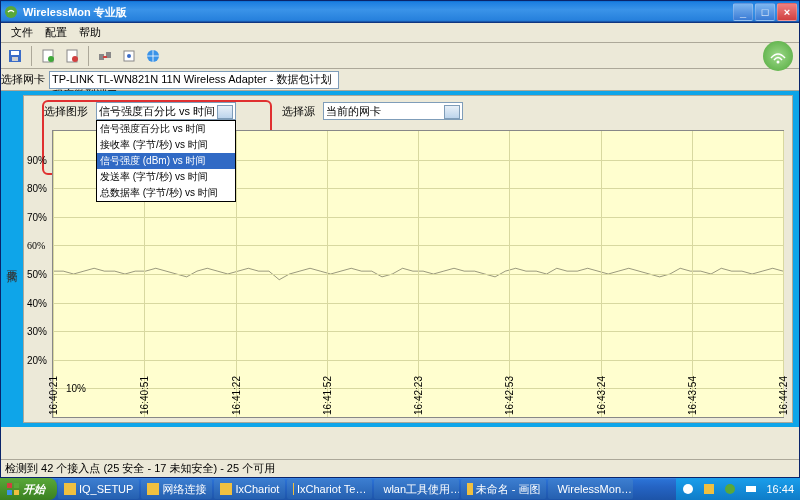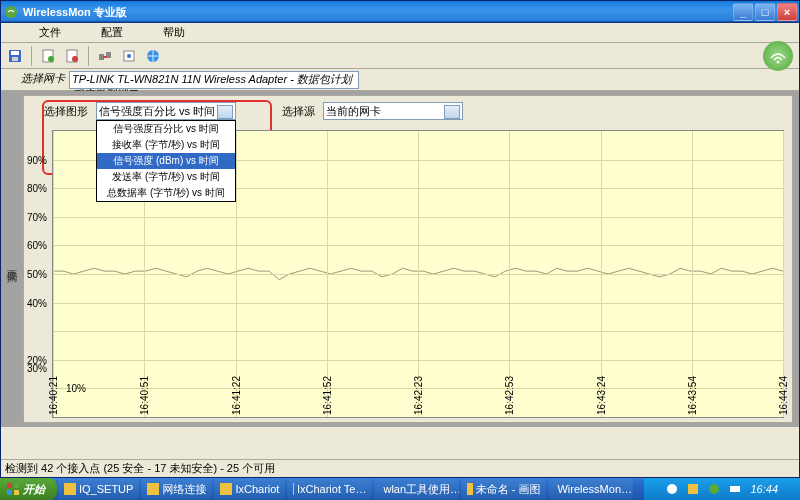--- a/index.html
+++ b/index.html
@@ -9,31 +9,31 @@
 
 .titlebar { height: 22px; background: linear-gradient(to bottom, #0a6cce 0%, #1c7ee0 5%, #3a93e8 40%, #2680dc 88%, #0a246a 100%); display: flex; align-items: center; padding: 0 2px; color: #fff; }
 .titlebar-icon { width: 16px; height: 16px; margin-right: 4px; display: flex; align-items: center; justify-content: center; }
 .titlebar-title { flex: 1; font-weight: bold; font-size: 11px; }
 .win-btns { display: flex; gap: 2px; }
 .win-btn { width: 20px; height: 18px; border-radius: 2px; display: flex; align-items: center; justify-content: center; color: #fff; font-weight: bold; font-size: 11px; border: 1px solid #fff3; }
 .win-btn.min, .win-btn.max { background: linear-gradient(to bottom, #7eb6f0, #3a7bd5); }
 .win-btn.close { background: linear-gradient(to bottom, #f08080, #d04040); }
 
 .menubar { height: 20px; background: #ece9d8; display: flex; align-items: center; padding: 0 4px; border-bottom: 1px solid #aca899; }
-.menu-item { padding: 2px 6px; cursor: default; margin-left: 28px; }
+.menu-item { padding: 2px 6px; cursor: default; }
 
 .toolbar { height: 26px; background: #ece9d8; display: flex; align-items: center; padding: 2px 4px; gap: 4px; border-bottom: 1px solid #aca899; position: relative; }
 .tbtn { width: 20px; height: 20px; display: flex; align-items: center; justify-content: center; border: 1px solid transparent; }
 .tseparator { width: 1px; height: 20px; background: #aca899; margin: 0 2px; }
 .wifi-circle { position: absolute; right: 6px; top: -2px; width: 30px; height: 30px; border-radius: 50%; background: radial-gradient(circle, #9ed98a, #4fa83a); display: flex; align-items: center; justify-content: center; }
 
-.adapter-row { height: 22px; display: flex; align-items: flex-start; padding: 2px 20px; gap: 4px; border-bottom: 1px solid #aca899; font-style: italic; }
+.adapter-row { height: 22px; display: flex; align-items: center; padding: 2px 0; gap: 4px; border-bottom: 1px solid #aca899; }
 .adapter-select { flex: 0 0 290px; height: 18px; font-size: 11px; border: 1px solid #7f9db9; background: #fff; padding: 0 2px; }
 
-.main-area { flex: 1; display: flex; background: #a3a3a3; overflow: hidden; text-align: center; }
+.main-area { flex: 1; display: flex; background: #0ea5e9; overflow: hidden; }
 .side-tabs { width: 20px; display: flex; flex-direction: column; gap: 12px; padding-top: 6px; align-items: center; writing-mode: vertical-rl; font-size: 10px; color: #333; }
 .side-tab { padding: 4px 2px; cursor: default; }
 
 .chart-container { flex: 1; margin: 4px 6px 4px 2px; border: 1px solid #aca899; background: #ece9d8; display: flex; flex-direction: column; position: relative; }
 .chart-controls { height: 30px; display: flex; align-items: center; gap: 8px; padding: 4px 20px; position: relative; }
 .ctrl-label { font-size: 11px; }
 .ctrl-select { width: 140px; height: 18px; border: 1px solid #7f9db9; background: #fff; padding: 0 16px 0 2px; position: relative; display: flex; align-items: center; }
 .ctrl-select::after { content: ""; position: absolute; right: 2px; top: 2px; width: 14px; height: 12px; background: linear-gradient(#e8f0f8, #bcd4ec); border: 1px solid #7f9db9; }
 .dropdown-open { position: absolute; top: 24px; left: 72px; width: 140px; border: 1px solid #000; background: #fff; z-index: 10; }
 .dropdown-open .opt { padding: 1px 3px; font-size: 10px; white-space: nowrap; overflow: hidden; }
@@ -45,21 +45,21 @@
 .grid-v { position: absolute; top: 0; bottom: 0; border-left: 1px solid #d8d8a0; }
 .ylabel { position: absolute; left: -26px; font-size: 10px; color: #000; transform: translateY(-50%); }
 .xlabel { position: absolute; bottom: 2px; font-size: 10px; color: #000; writing-mode: vertical-rl; transform: rotate(180deg); transform-origin: center; }
 svg.data-line { position: absolute; top: 0; left: 0; width: 100%; height: 100%; }
 
 .statusbar { height: 18px; border-top: 1px solid #aca899; display: flex; align-items: center; padding: 0 4px; font-size: 11px; background: #ece9d8; margin-top: 32px; }
 
 .taskbar { position: absolute; bottom: 0; left: 0; right: 0; height: 22px; background: linear-gradient(to bottom, #3c89e8 0%, #2b72d5 8%, #2564c4 40%, #1d54a8 100%); display: flex; align-items: center; }
 .start-btn { height: 22px; padding: 0 12px 0 6px; background: linear-gradient(to bottom, #59a839, #3a8020); color: #fff; font-weight: bold; font-style: italic; display: flex; align-items: center; gap: 3px; border-radius: 0 8px 8px 0; font-size: 12px; }
 .task-item { height: 20px; margin: 0 1px; padding: 0 6px; background: linear-gradient(to bottom, #3c7ed0, #2560b0); color: #fff; display: flex; align-items: center; gap: 3px; font-size: 10px; border-radius: 2px; max-width: 85px; overflow: hidden; white-space: nowrap; }
-.tray { margin-left: auto; height: 22px; padding: 0 22px; background: linear-gradient(to bottom, #1a9eeb, #0f7cc8); display: flex; align-items: center; gap: 9px; color: #fff; font-size: 10px; font-style: italic; }
+.tray { margin-left: auto; height: 22px; padding: 0 6px; background: linear-gradient(to bottom, #1a9eeb, #0f7cc8); display: flex; align-items: center; gap: 9px; color: #fff; font-size: 10px; }
 .tray-icon { width: 12px; height: 12px; }
 </style>
 </head>
 <body>
 
 <div class="window">
 
   <div class="titlebar">
     <span class="titlebar-icon">
       <svg width="14" height="14" viewBox="0 0 14 14">
@@ -166,27 +166,27 @@
 
       <div class="plot" id="plot">
         <svg class="data-line" id="data-svg" preserveAspectRatio="none" viewBox="0 0 100 100">
             <path d="M 0.00 49.00 L 1.41 49.00 L 2.82 50.00 L 4.23 49.00 L 5.63 48.00 L 7.04 49.00 L 8.45 49.00 L 9.86 50.00 L 11.27 49.00 L 12.68 49.00 L 14.08 48.00 L 15.49 49.00 L 16.90 50.00 L 18.31 51.00 L 19.72 49.00 L 21.13 48.00 L 22.54 49.00 L 23.94 50.00 L 25.35 49.00 L 26.76 48.00 L 28.17 49.00 L 29.58 49.00 L 30.99 52.00 L 32.39 50.00 L 33.80 49.00 L 35.21 48.00 L 36.62 49.00 L 38.03 50.00 L 39.44 49.00 L 40.85 48.00 L 42.25 49.00 L 43.66 49.00 L 45.07 51.00 L 46.48 50.00 L 47.89 48.00 L 49.30 49.00 L 50.70 49.00 L 52.11 50.00 L 53.52 49.00 L 54.93 48.00 L 56.34 49.00 L 57.75 49.00 L 59.15 50.00 L 60.56 51.00 L 61.97 49.00 L 63.38 48.00 L 64.79 49.00 L 66.20 49.00 L 67.61 50.00 L 69.01 48.00 L 70.42 49.00 L 71.83 49.00 L 73.24 48.00 L 74.65 49.00 L 76.06 50.00 L 77.46 49.00 L 78.87 48.00 L 80.28 49.00 L 81.69 50.00 L 83.10 51.00 L 84.51 50.00 L 85.92 48.00 L 87.32 49.00 L 88.73 49.00 L 90.14 50.00 L 91.55 48.00 L 92.96 49.00 L 94.37 49.00 L 95.77 50.00 L 97.18 49.00 L 98.59 48.00 L 100.00 49.00 " stroke="#000000" stroke-width="0.4" fill="none" vector-effect="non-scaling-stroke"></path>
           </svg>
       <div class="grid-h" style="top: 90%;"></div>
           <div class="ylabel" style="top: 90%; margin-left: 39px;">10%</div>
           <div class="grid-h" style="top: 80%;"></div>
           <div class="ylabel" style="top: 80%;">20%</div>
           <div class="grid-h" style="top: 70%;"></div>
-          <div class="ylabel" style="top: 70%; margin-top: 37px;">30%</div>
+          <div class="ylabel" style="top: 70%;">30%</div>
           <div class="grid-h" style="top: 60%;"></div>
           <div class="ylabel" style="top: 60%;">40%</div>
           <div class="grid-h" style="top: 50%;"></div>
           <div class="ylabel" style="top: 50%;">50%</div>
           <div class="grid-h" style="top: 40%;"></div>
-          <div class="ylabel" style="top: 40%;">60%</div>
+          <div class="ylabel" style="top: 40%; font-family: Liberation Serif, serif;">60%</div>
           <div class="grid-h" style="top: 30%;"></div>
           <div class="ylabel" style="top: 30%;">70%</div>
           <div class="grid-h" style="top: 20%;"></div>
           <div class="ylabel" style="top: 20%;">80%</div>
           <div class="grid-h" style="top: 10%;"></div>
           <div class="ylabel" style="top: 10%;">90%</div>
           <div class="grid-v" style="left: 0%;"></div>
           <div class="xlabel" style="left: calc(0% - 5px);">16:40:21</div>
           <div class="grid-v" style="left: 12.5%;"></div>
           <div class="xlabel" style="left: calc(12.5% - 5px);">16:40:51</div>

